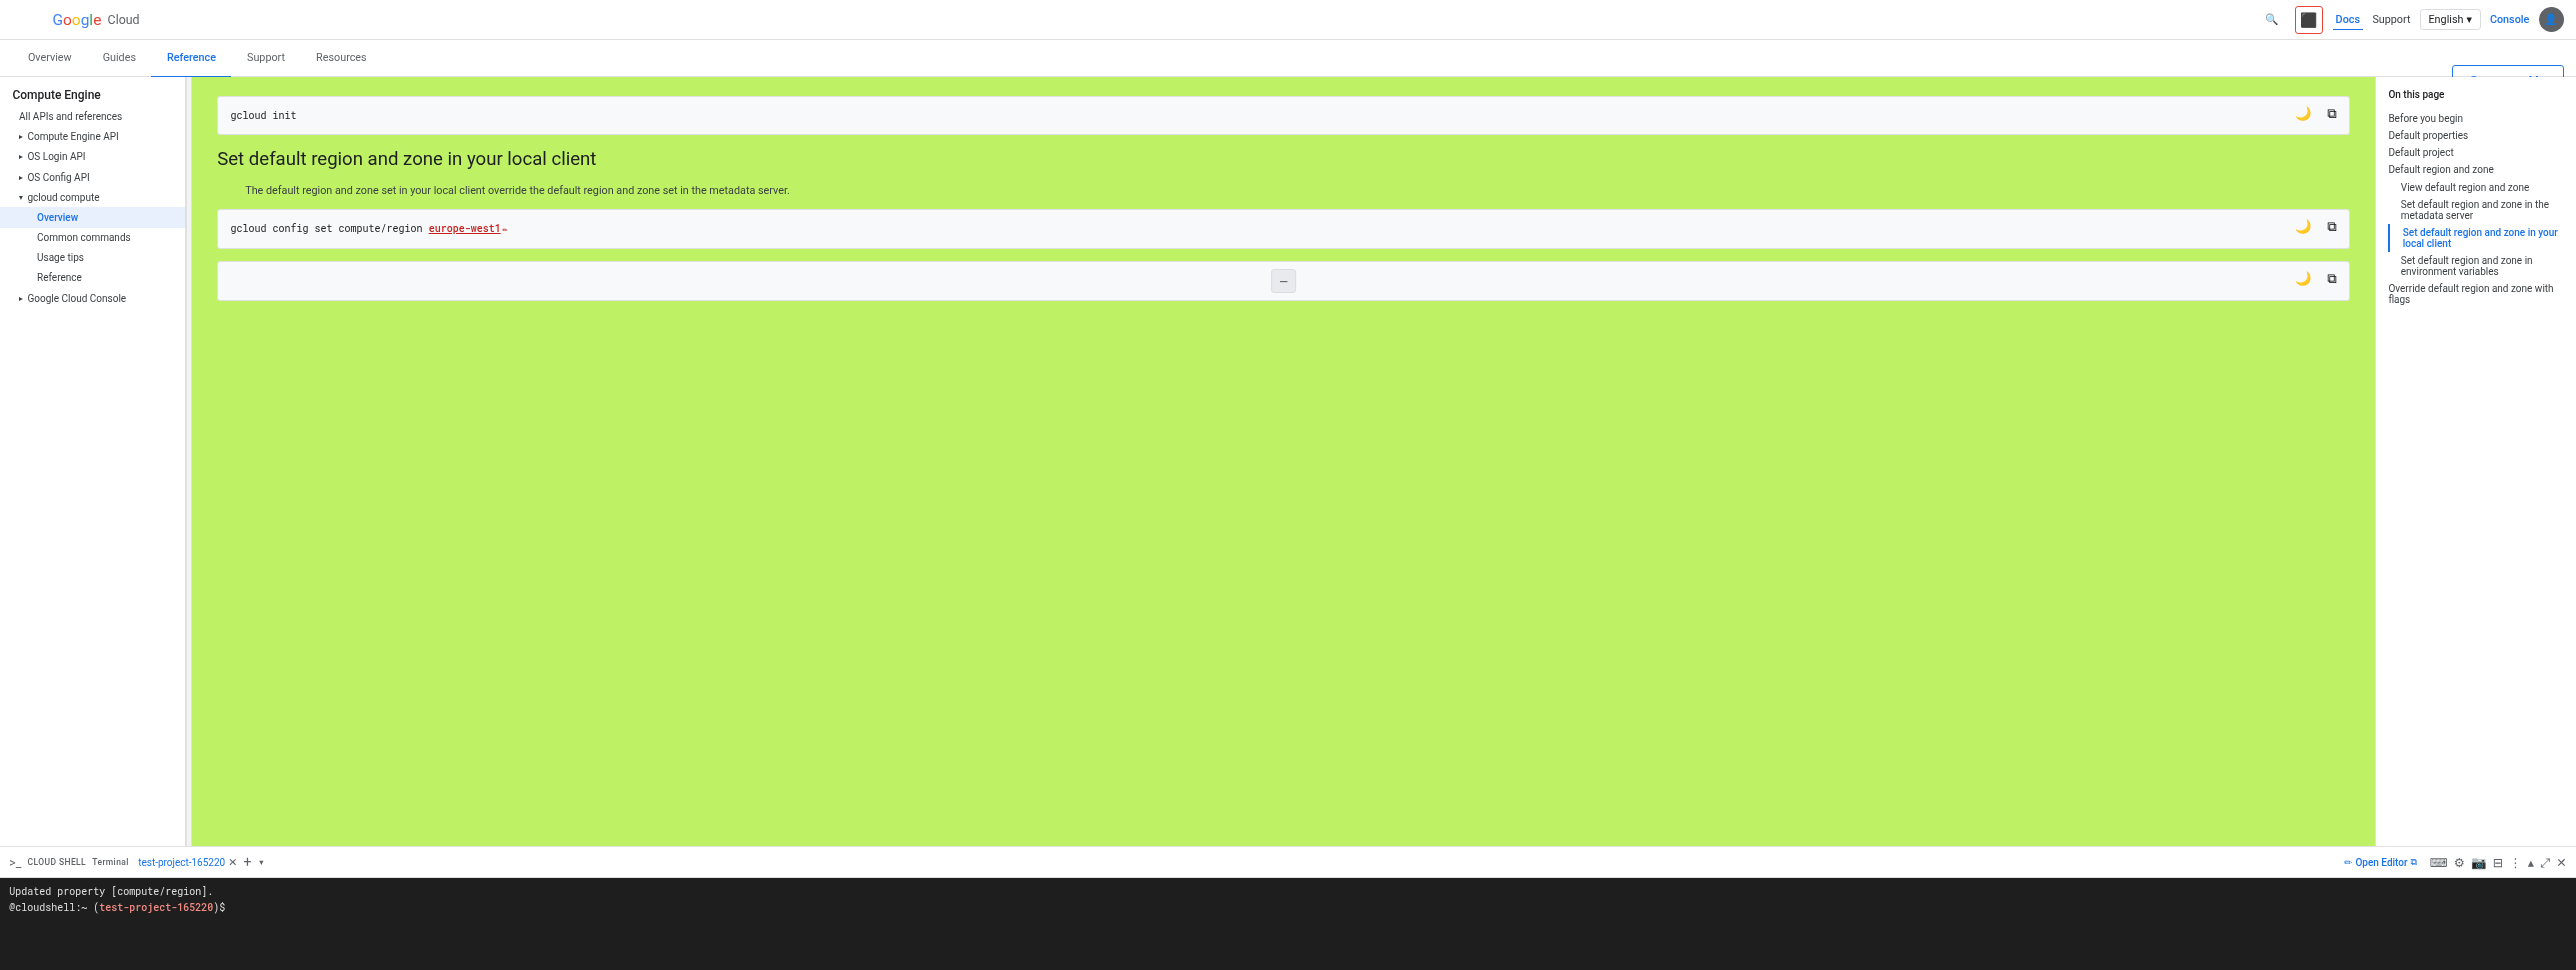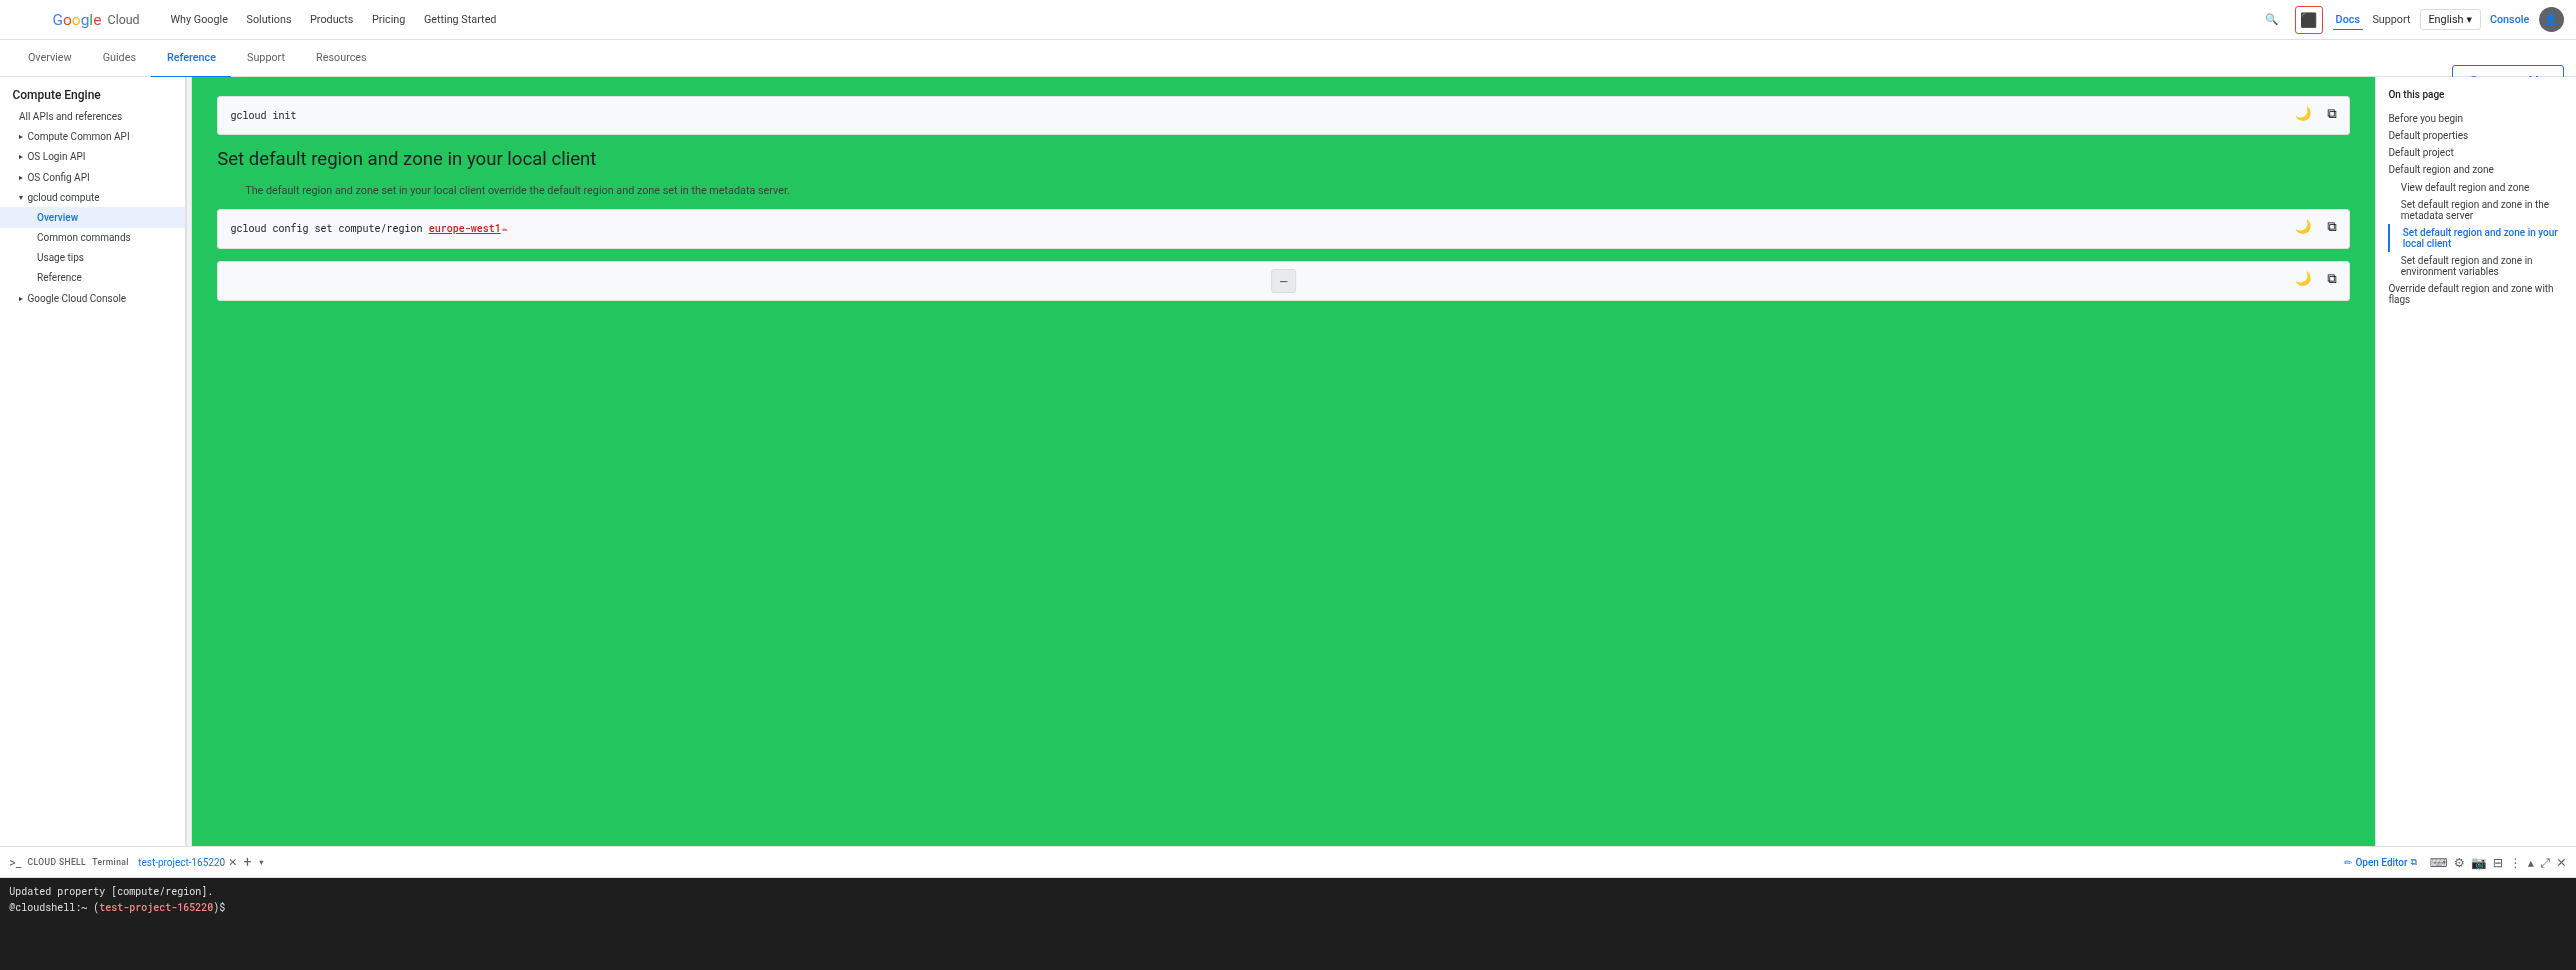--- a/index.html
+++ b/index.html
@@ -86,21 +86,21 @@
     .sidebar-item.indented2 { padding-left: 37px; }
 
     
     .sidebar-divider { width: 6.2px; background: #f1f3f4; border-left: 0.8px solid #e0e0e0; border-right: 0.8px solid #e0e0e0; }
 
     
     .content-area {
       flex: 1;
       overflow-y: auto;
       padding: 18.6px 25px;
-      background: #22c55e;
+      background: #bef264;
     }
     .content-section-title {
       font-size: 18.6px;
       font-weight: 400;
       color: #202124;
       margin-bottom: 12.4px;
     }
     .content-text { font-size: 10.8px; color: #3c4043; line-height: 1.6; margin-bottom: 9.3px; margin-left: 28px; }
 
     
@@ -223,27 +223,20 @@
 </head>
 <body>
 
 <nav class="top-nav">
   <div class="logo">
     <span class="logo-google">
       <span class="g">G</span><span class="o1">o</span><span class="o2">o</span><span class="g2">g</span><span class="l">l</span><span class="e">e</span>
     </span>
     <span class="logo-cloud">Cloud</span>
   </div>
-  <div class="nav-links">
-    <span class="nav-link">Why Google</span>
-    <span class="nav-link">Solutions</span>
-    <span class="nav-link">Products</span>
-    <span class="nav-link">Pricing</span>
-    <span class="nav-link">Getting Started</span>
-  </div>
   <div class="nav-right">
     <div class="search-icon-btn">
       <span>🔍</span>
     </div>
     <div class="highlighted-icon">
       <span style="font-size:14px; color:#3c4043;">⬛</span>
     </div>
     <span class="docs-link">Docs</span>
     <span class="support-link">Support</span>
     <div class="lang-select">
@@ -266,21 +259,21 @@
   <div class="contact-us-btn">Contact Us</div>
 </nav>
 
 <div class="main-layout">
 
   <aside class="sidebar">
     <div class="sidebar-item section-header">Compute Engine</div>
     <div class="sidebar-item indented">All APIs and references</div>
     <div class="sidebar-item indented">
       <span class="chevron">▸</span>
-      <span>Compute Common API</span>
+      <span>Compute Engine API</span>
     </div>
     <div class="sidebar-item indented">
       <span class="chevron">▸</span>
       <span>OS Login API</span>
     </div>
     <div class="sidebar-item indented">
       <span class="chevron">▸</span>
       <span>OS Config API</span>
     </div>
     <div class="sidebar-item indented">

